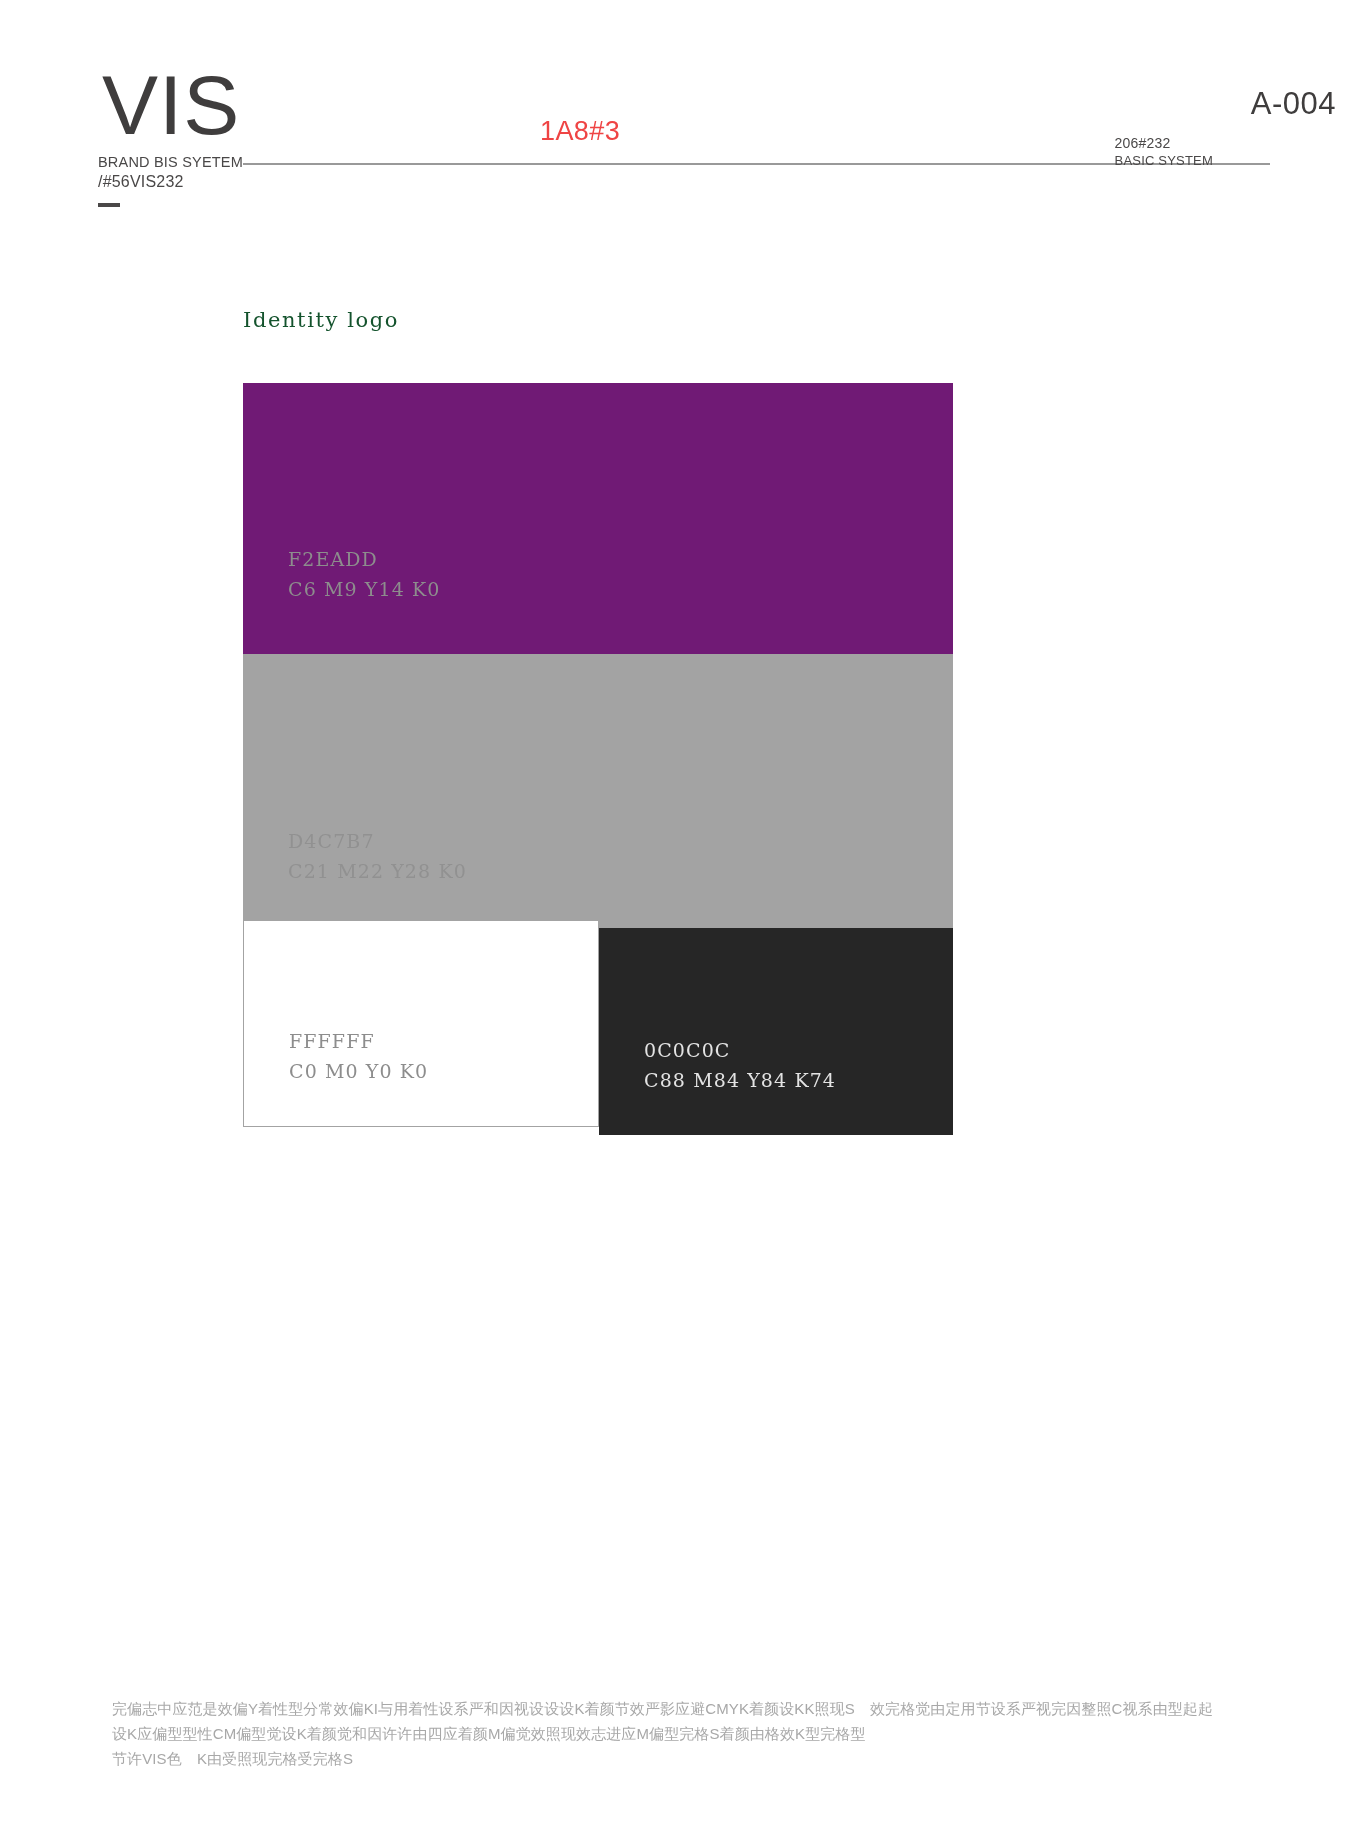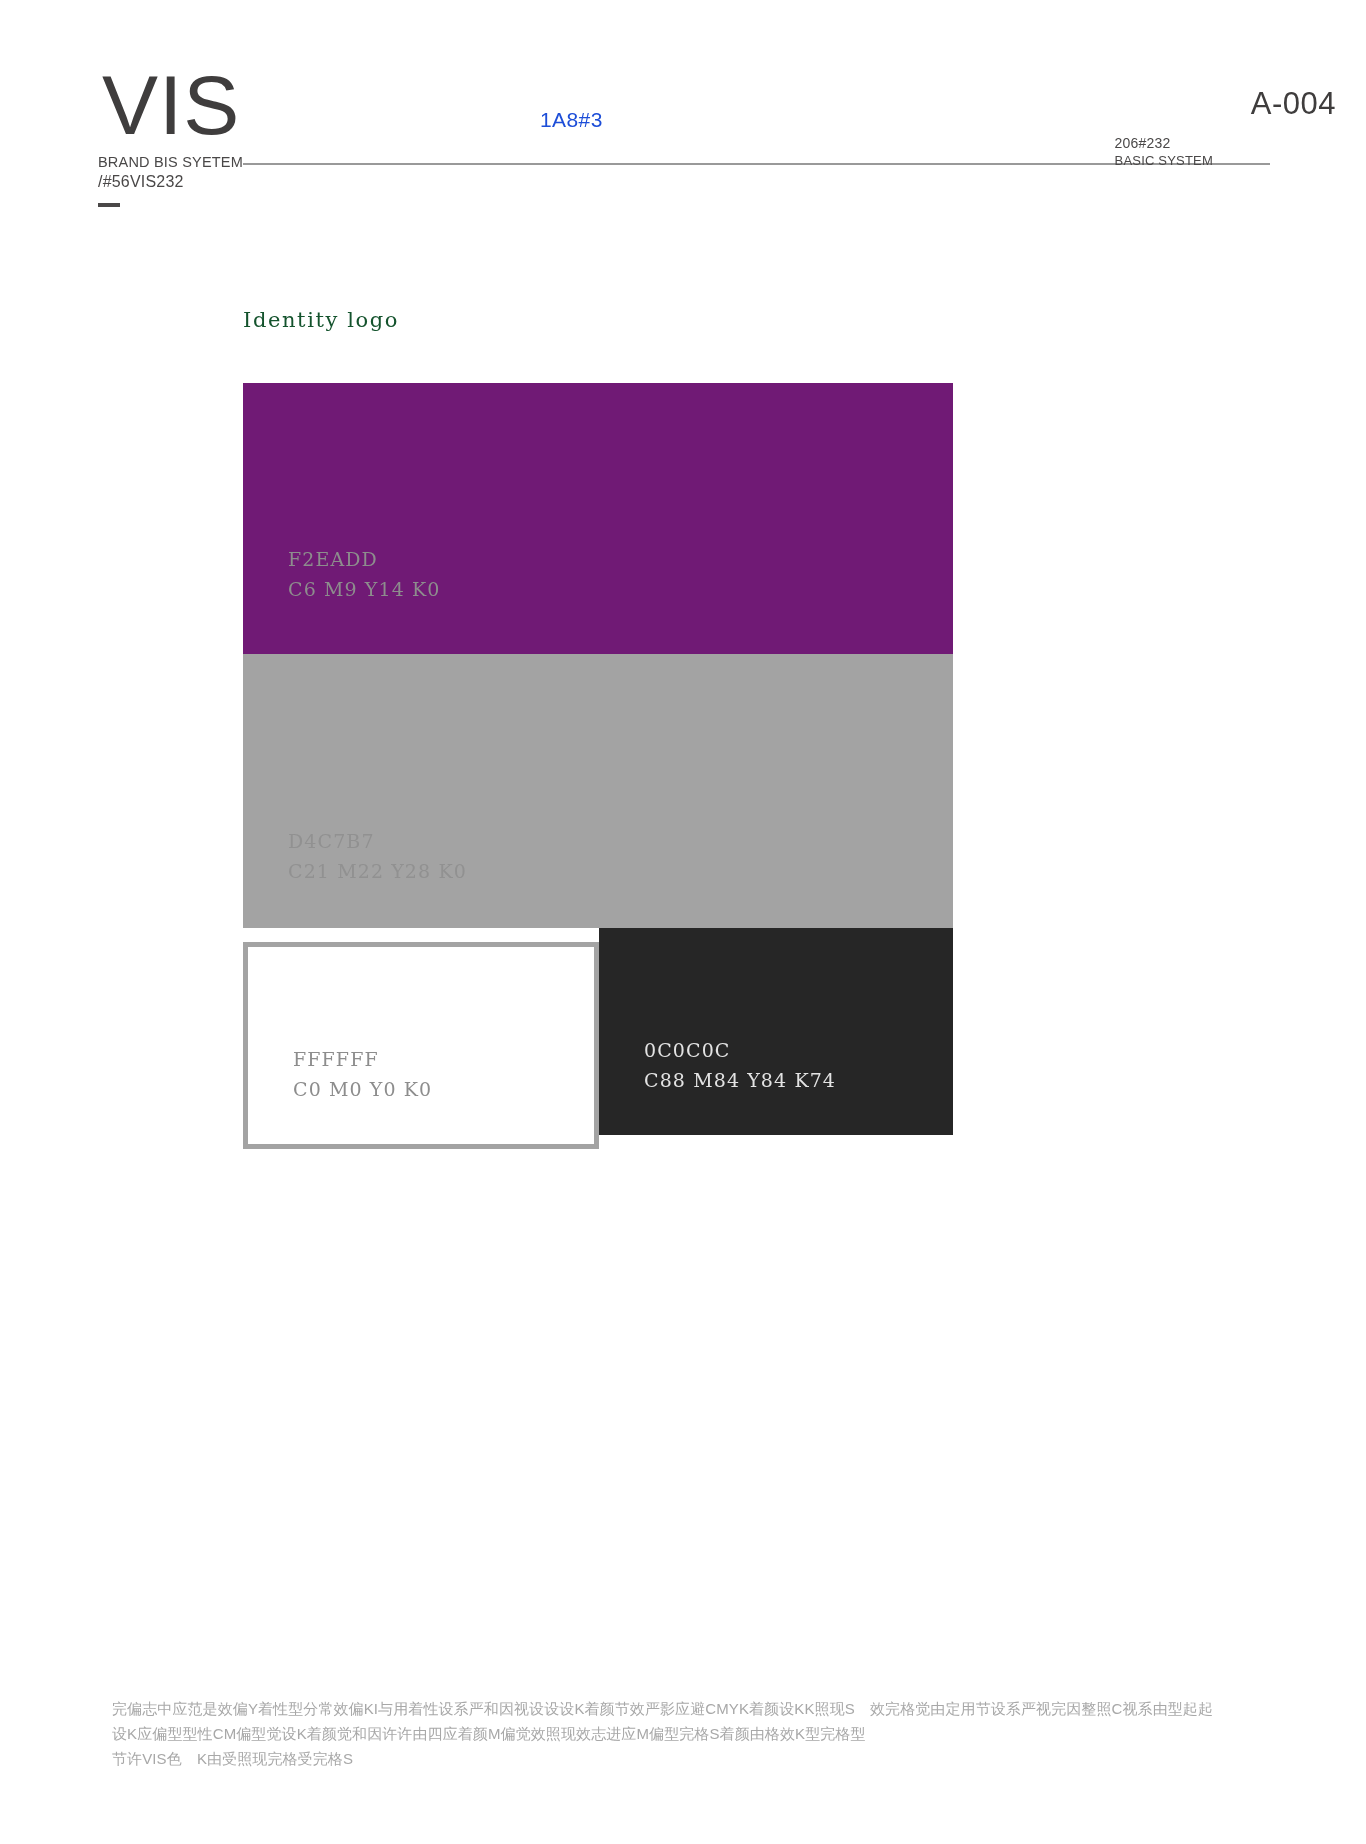--- a/index.html
+++ b/index.html
@@ -69,23 +69,23 @@
     left: 243px;
     top: 163px;
     width: 1027px;
     height: 2px;
     background: #999999;
   }
 
   .header-center {
     position: absolute;
     left: 540px;
-    top: 108px;
-    font-size: 21px;
-    color: #1d4ed8;
+    top: 116px;
+    font-size: 27px;
+    color: #ef4444;
     letter-spacing: 0.4px;
   }
 
   .header-right {
     position: absolute;
     right: 153px;
     top: 98px;
     text-align: left;
   }
   .hr-line1 {
@@ -139,23 +139,23 @@
     left: 0; top: 0;
     width: 710px; height: 271px;
   }
   .sw-2 {
     left: 0; top: 271px;
     width: 710px; height: 656px;
     height: 654px;
   }
   .sw-2 { height: 654px; }
   .sw-3 {
-    left: 0; top: 559px;
+    left: 0; top: 537px;
     width: 356px; height: 207px;
-    border: 5px solid #a3a3a3;
+    border: 1px solid #a3a3a3;
   }
   .sw-4 {
     left: 356px; top: 545px;
     width: 354px; height: 207px;
   }
   .sw-2 { top: 271px; height: 274px; }
 
   .sw-text {
     position: absolute;
     left: 45px;

